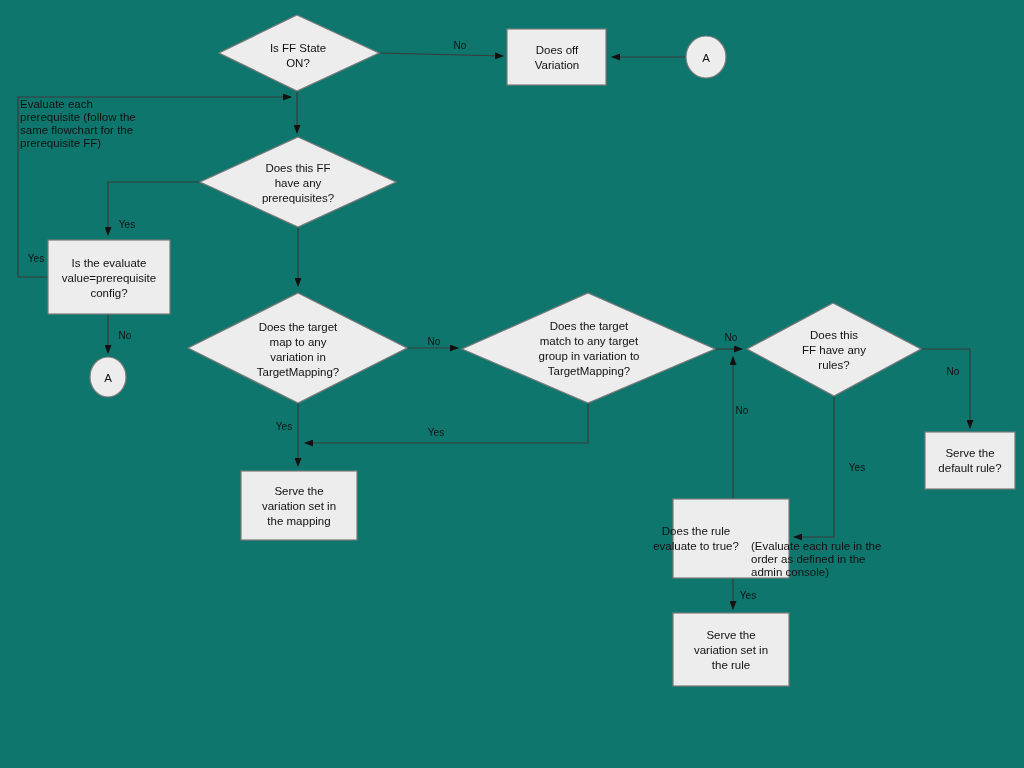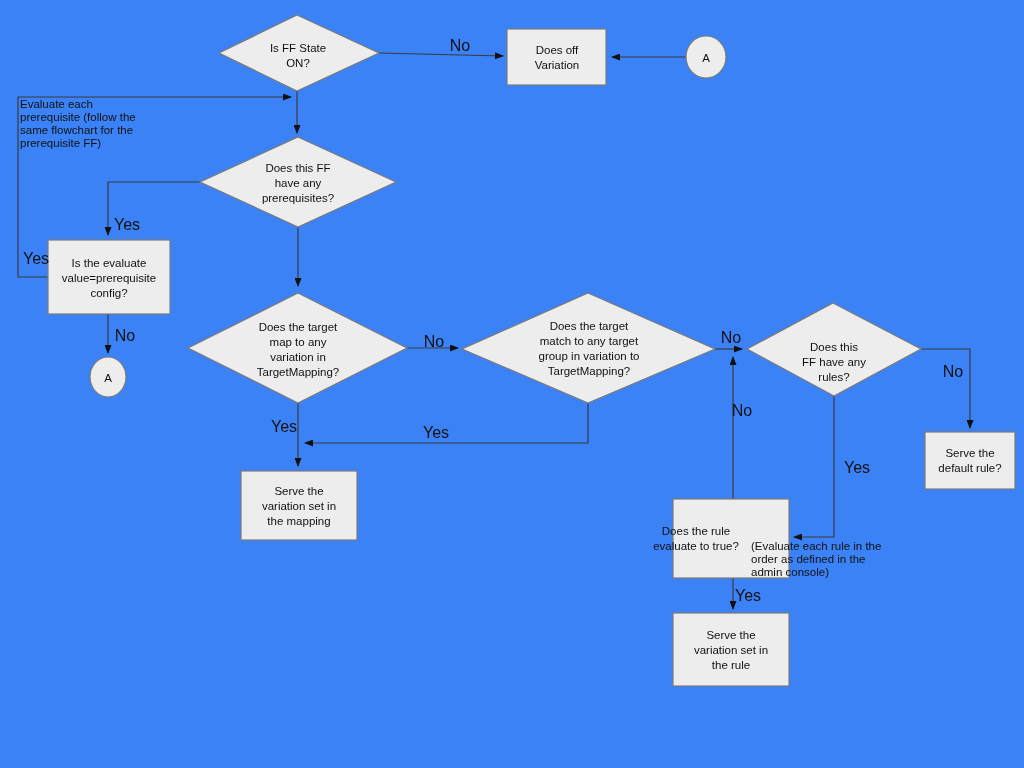--- a/index.html
+++ b/index.html
@@ -1,25 +1,25 @@
 <!DOCTYPE html>
 <html><head>
 <meta charset="utf-8">
 <style>
   html,body{margin:0;padding:0;background:#ffffff;}
-  #canvas{position:relative;width:1024px;height:768px;background:#3b82f6;overflow:hidden;
+  #canvas{position:relative;width:1024px;height:768px;background:#0f766e;overflow:hidden;
           font-family:"Liberation Sans", sans-serif;color:#111111;text-decoration:underline;}
   #wires{position:absolute;left:0;top:0;}
   .shape-fill{fill:#ededed;stroke:#7b7b7b;stroke-width:1.2;}
   .wire{fill:none;stroke:#3a3a3a;stroke-width:1.2;}
   .lbl{position:absolute;transform:translate(-50%,-50%);text-align:center;
        white-space:pre-line;font-size:11.5px;line-height:15px;color:#111;}
   .note{position:absolute;text-align:left;white-space:pre-line;
         font-size:11.5px;line-height:13px;color:#111;}
-  .elbl{position:absolute;transform:translate(-50%,-50%);font-size:16px;
+  .elbl{position:absolute;transform:translate(-50%,-50%);font-size:10px;
         line-height:13px;color:#111;}
 </style>
 </head>
 <body>
 
 <div id="canvas">
 
   <svg id="wires" width="1024" height="768" viewBox="0 0 1024 768">
     <defs>
       <marker id="arr" markerWidth="9" markerHeight="7" refX="8" refY="3.5" orient="auto" markerUnits="userSpaceOnUse">
@@ -77,21 +77,21 @@
 config?</div>
   <div class="lbl" style="left:108px;top:378px;width:30px;">A</div>
   <div class="lbl" style="left:298px;top:350px;width:130px;">Does the target
 map to any
 variation in
 TargetMapping?</div>
   <div class="lbl" style="left:589px;top:349px;width:150px;">Does the target
 match to any target
 group in variation to
 TargetMapping?</div>
-  <div class="lbl" style="left:834px;top:350px;width:110px;margin-top:12px;">Does this
+  <div class="lbl" style="left:834px;top:350px;width:110px;">Does this
 FF have any
 rules?</div>
   <div class="lbl" style="left:970px;top:461px;width:88px;">Serve the
 default rule?</div>
   <div class="lbl" style="left:696px;top:539px;width:124px;">Does the rule
 evaluate to true?</div>
   <div class="note" style="left:751px;top:540px;width:160px;">(Evaluate each rule in the
 order as defined in the
 admin console)</div>
   <div class="lbl" style="left:731px;top:650px;width:110px;">Serve the

